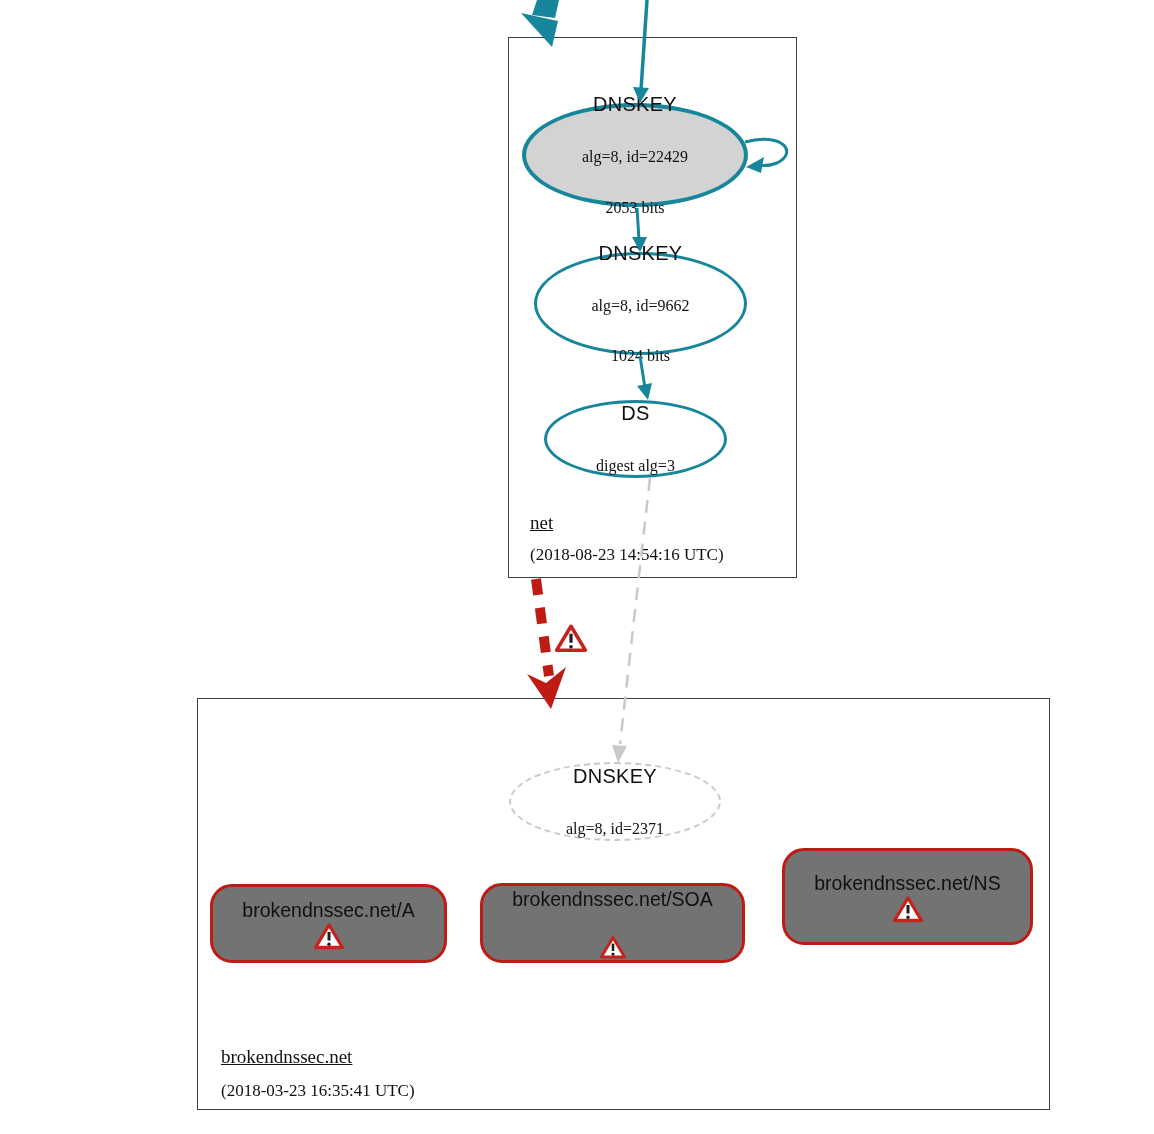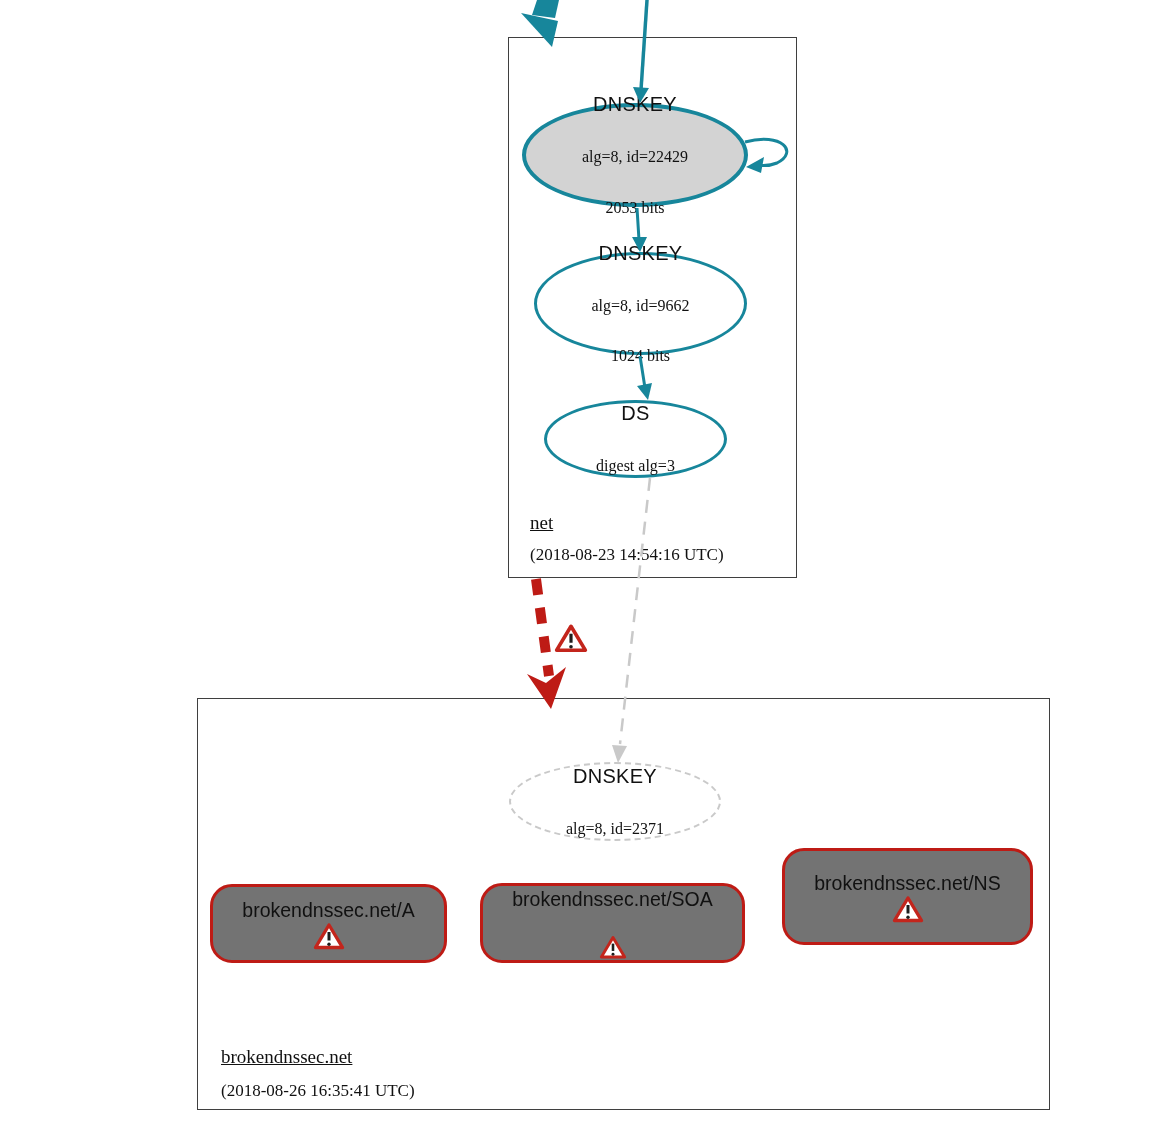--- a/index.html
+++ b/index.html
@@ -62,21 +62,21 @@
     <div class="node-detail">alg=8, id=9662</div>
     <div class="node-detail">1024 bits</div>
   </div>
 
   <div class="node secure" style="left:544px;top:400px;width:183px;height:78px;">
     <div class="node-title">DS</div>
     <div class="node-detail">digest alg=3</div>
   </div>
 
   <div class="zone-label" style="left:221px;top:1046px;">brokendnssec.net</div>
-  <div class="zone-ts" style="left:221px;top:1081px;">(2018-08-26 16:35:41 UTC)</div>
+  <div class="zone-ts" style="left:221px;top:1081px;">(2018-03-23 16:35:41 UTC)</div>
 
   <div class="node insecure" style="left:509px;top:762px;width:212px;height:79px;">
     <div class="node-title">DNSKEY</div>
     <div class="node-detail">alg=8, id=2371</div>
   </div>
 
   <div class="rrset" style="left:210px;top:884px;width:237px;height:79px;">
     <div class="rrset-label">brokendnssec.net/A</div>
     <svg class="warn" width="32" height="29" viewBox="0 0 32 29">
       <path d="M16 3 L29.5 25.5 L2.5 25.5 Z" fill="#ffffff" stroke="#C3251C" stroke-width="3.4" stroke-linejoin="round"></path>

